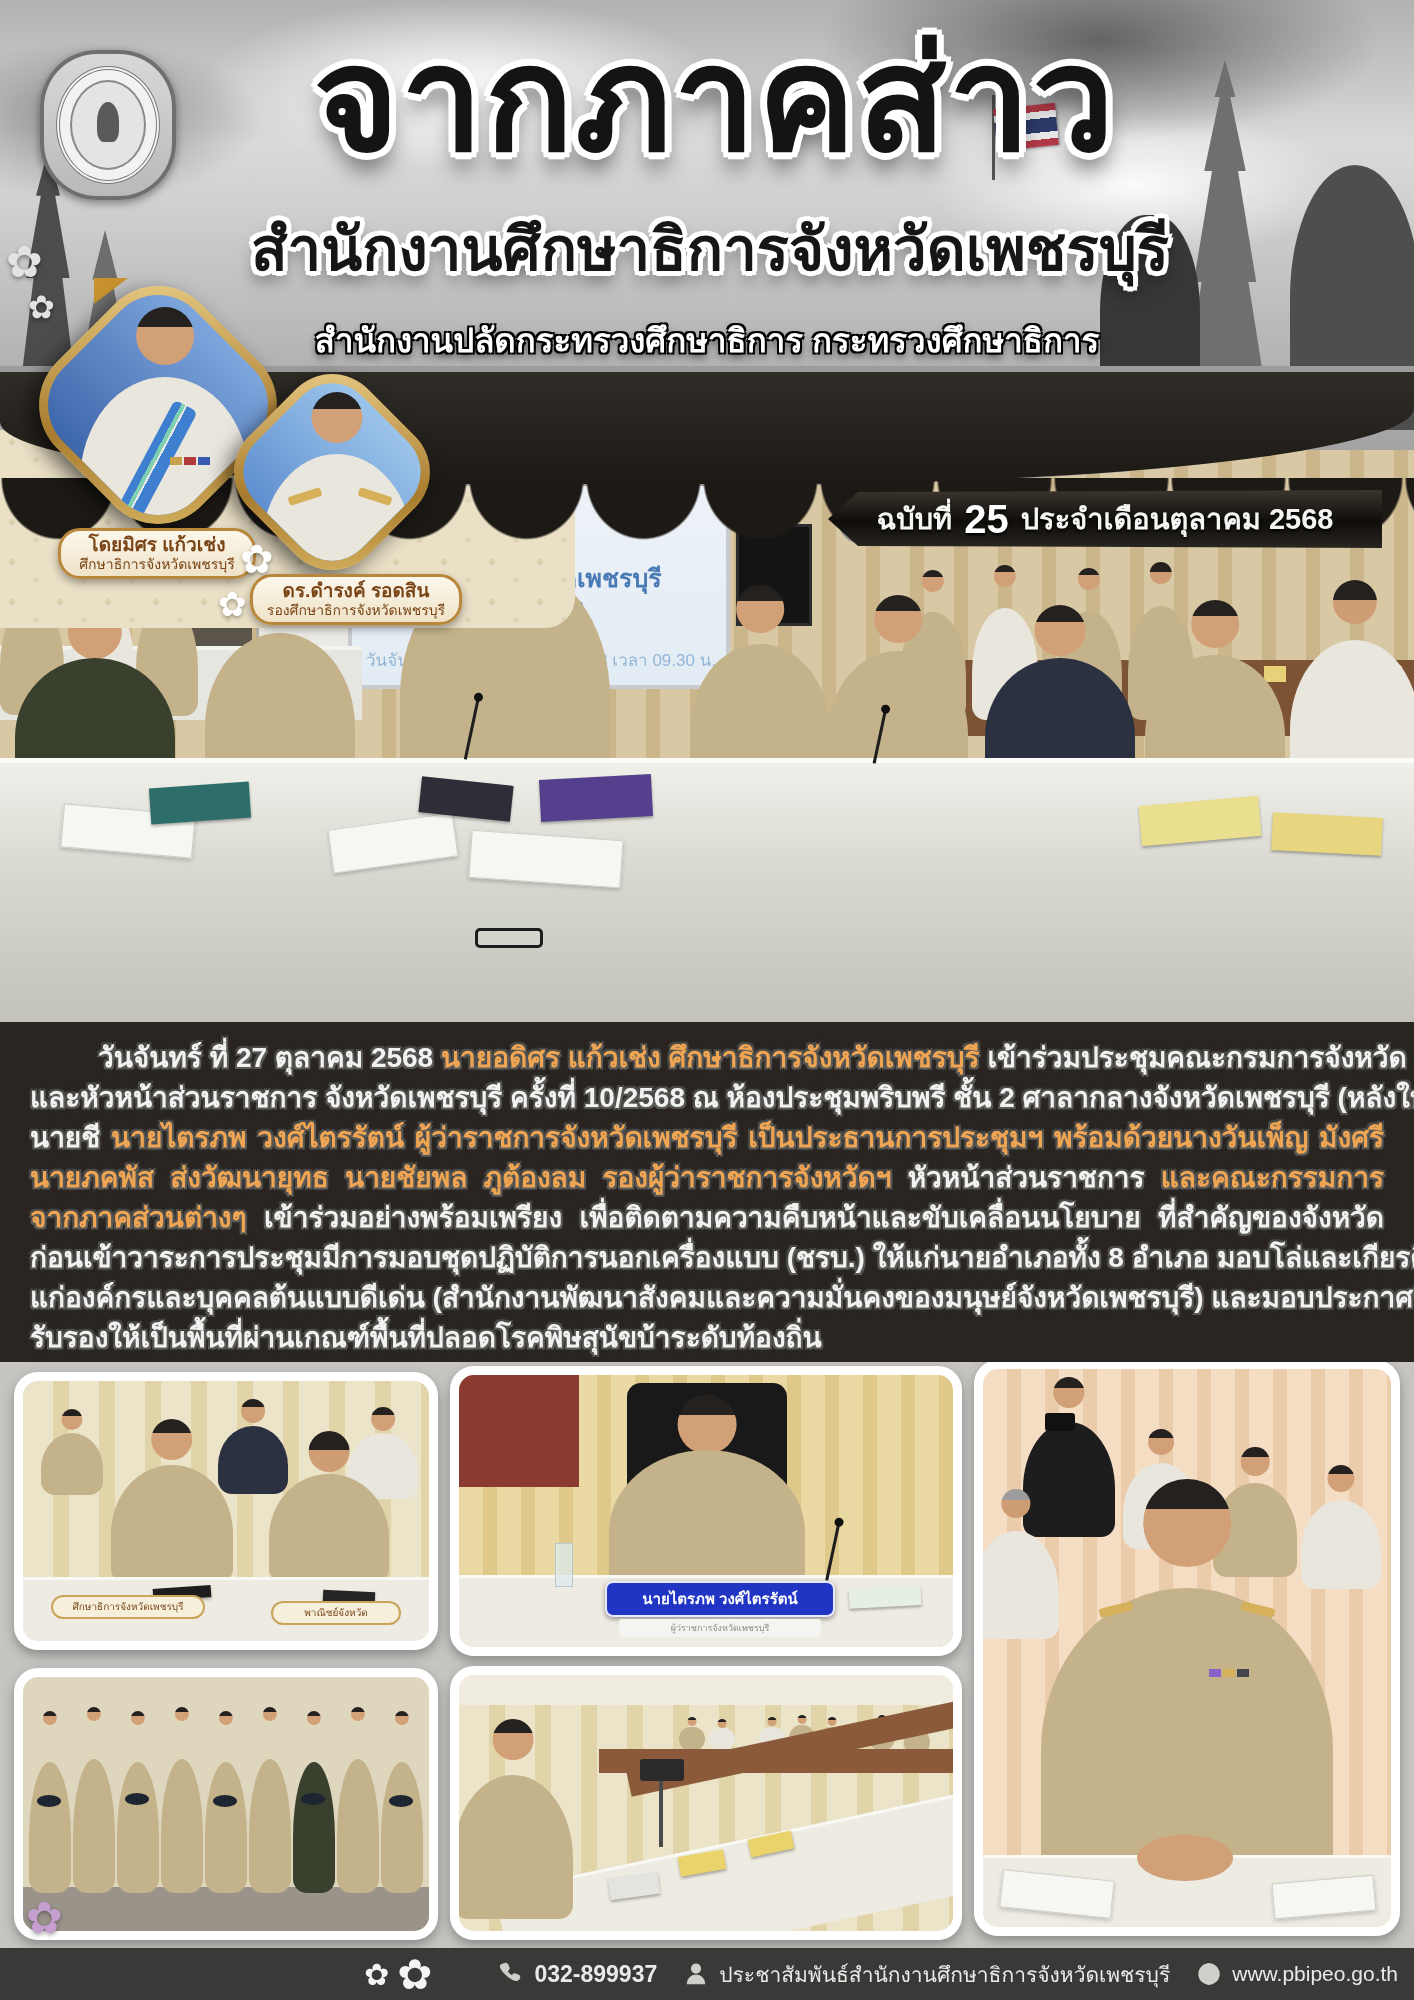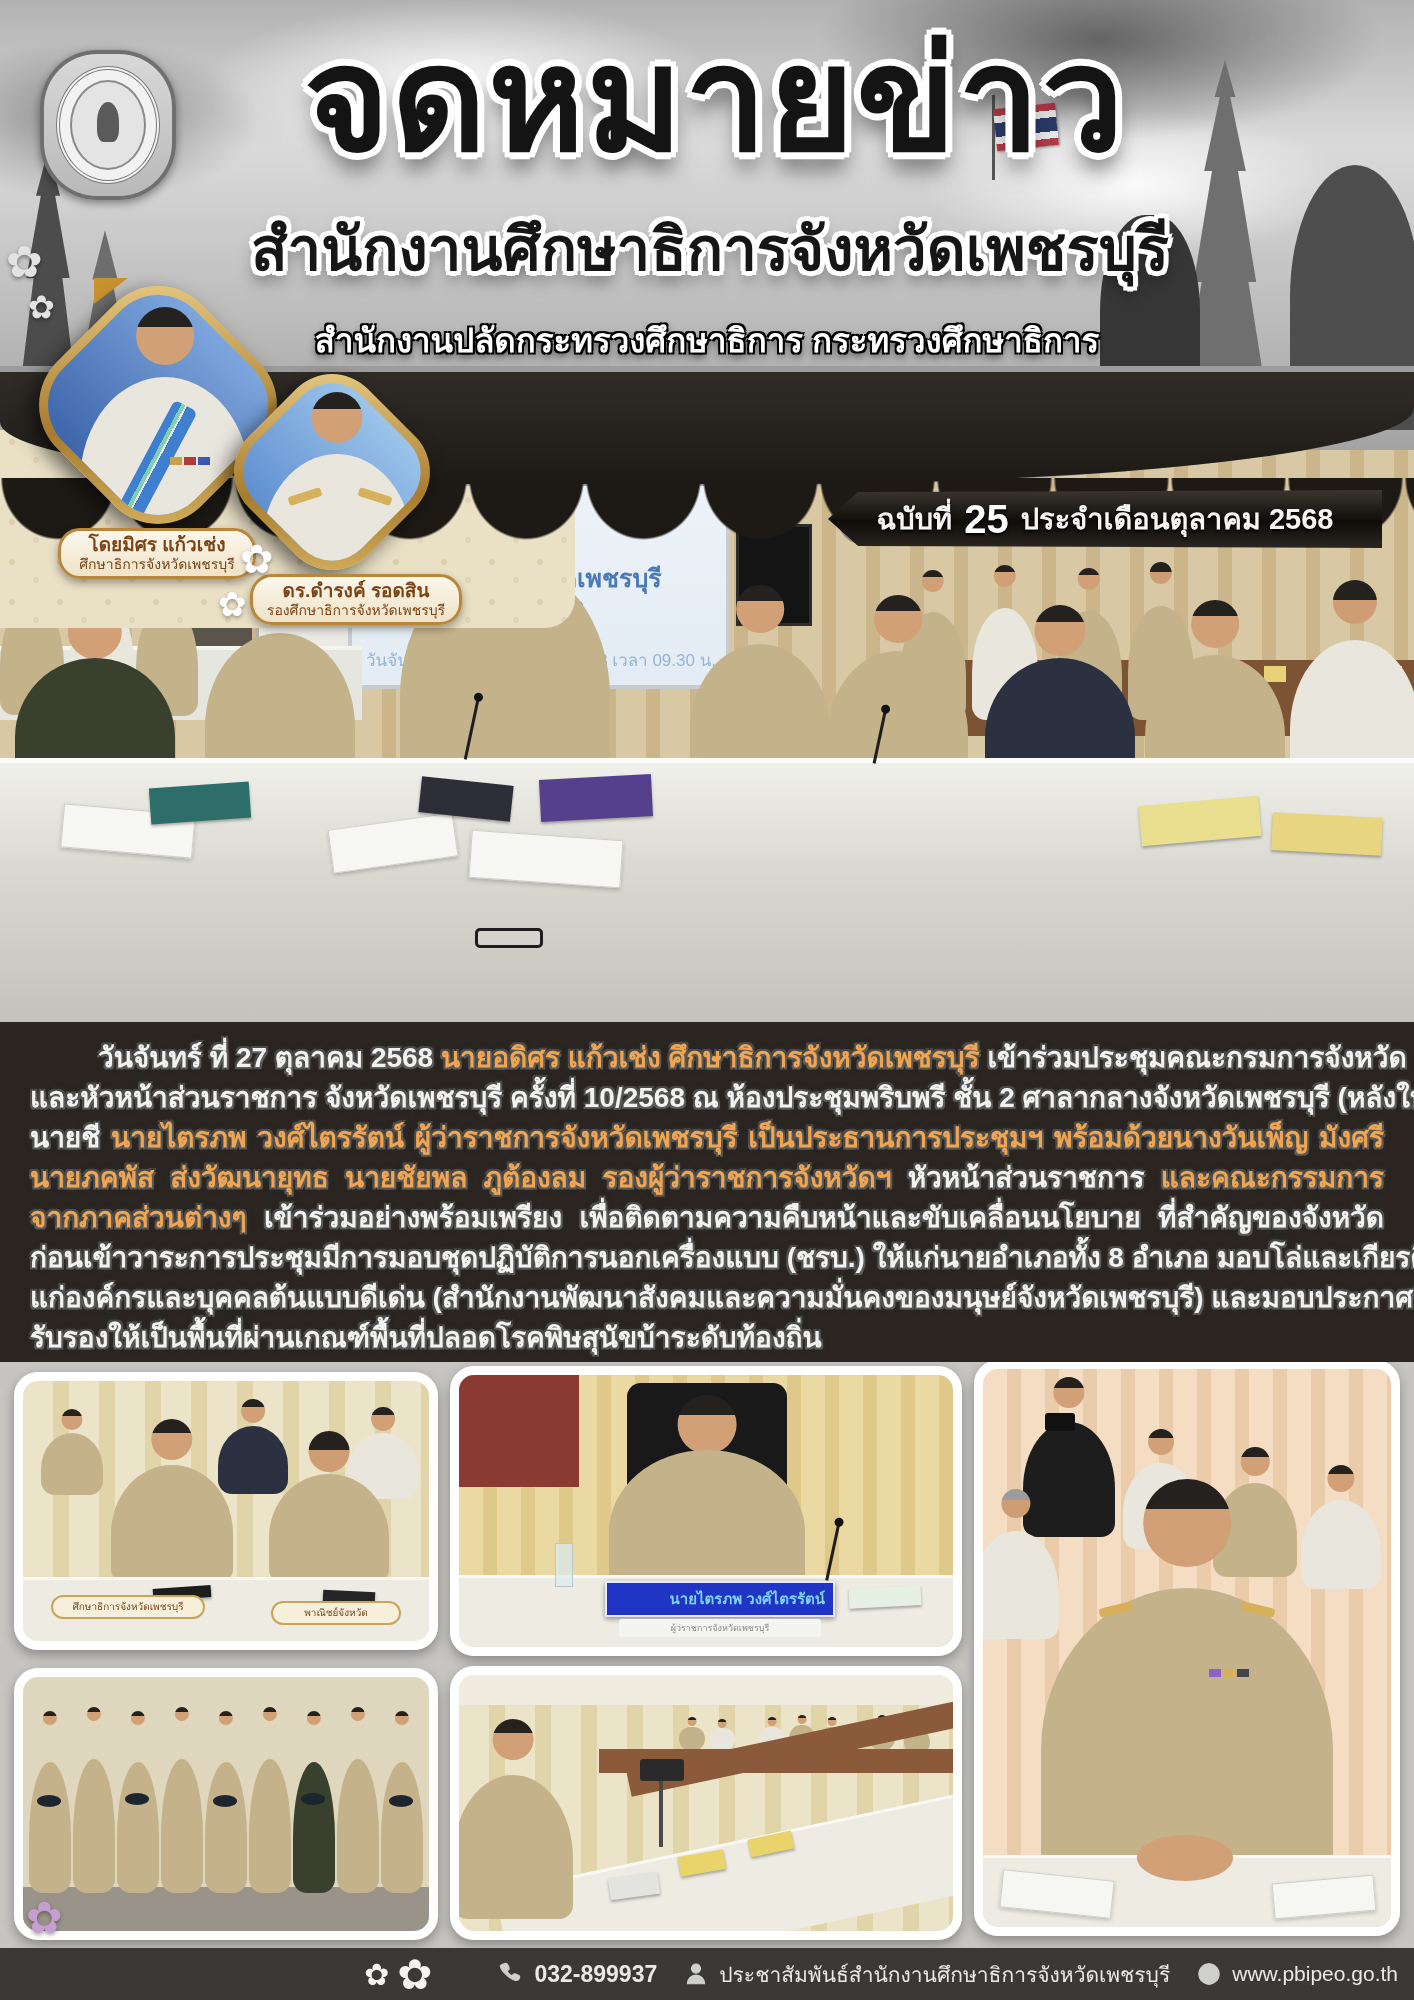--- a/index.html
+++ b/index.html
@@ -132,22 +132,22 @@
 
   
   .collage{left:0;top:1362px;width:1414px;height:586px;background:#c7c5c2;z-index:2;}
   .photo{position:absolute;background:#ddd;border:9px solid #ffffff;border-radius:24px;overflow:hidden;
     box-shadow:0 5px 12px rgba(0,0,0,.3);}
   .curtain-y{background:repeating-linear-gradient(90deg,#ead9a2 0 24px,#dfc98a 24px 38px);}
   .curtain-p{background:repeating-linear-gradient(90deg,#f4ddc2 0 24px,#eaccab 24px 38px);}
   .wall-c{background:repeating-linear-gradient(90deg,#ece4c9 0 30px,#e2d4a9 30px 46px);}
   .miniplate{position:absolute;background:#f6efdc;border:2px solid #caa45a;border-radius:12px;color:#7a4516;
     font-size:10px;line-height:12px;text-align:center;padding:4px 4px;z-index:8;}
-  .blueplate{position:absolute;background:#2135c4;border:2px solid #e8e8ff;border-radius:0;color:#7dd3fc;
-    font-size:15px;font-weight:bold;text-align:right;padding:4px 8px;z-index:8;box-shadow:0 2px 5px rgba(0,0,0,.4);}
+  .blueplate{position:absolute;background:#2135c4;border:2px solid #e8e8ff;border-radius:8px;color:#ffffff;
+    font-size:15px;font-weight:bold;text-align:center;padding:4px 8px;z-index:8;box-shadow:0 2px 5px rgba(0,0,0,.4);}
   .whitestrip{position:absolute;background:#f4f4f0;color:#8a8a86;font-size:9px;text-align:center;padding:2px 6px;z-index:8;border-radius:3px;}
   .tbl{position:absolute;background:#8a5a3a;}
   .wtbl{position:absolute;background:#edebe2;border-top:3px solid #f8f8f4;}
   .chair{position:absolute;background:#191919;border-radius:14px 14px 4px 4px;}
   .cap{position:absolute;width:24px;height:12px;border-radius:50%;background:#1d2530;z-index:6;}
   .ribbons{position:absolute;display:flex;gap:2px;z-index:6;}
   .ribbons i{width:12px;height:8px;display:block;}
   .epaulette{position:absolute;width:34px;height:9px;background:#d7b05c;border-radius:3px;z-index:6;}
   .hands{position:absolute;background:#d2a077;border-radius:50%;z-index:6;}
   .camera{position:absolute;background:#111;border-radius:3px;z-index:6;}
@@ -189,21 +189,21 @@
 
   <div class="abs emblem">
     <div class="ring"></div>
     <div class="core"></div>
     <div class="fig"></div>
   </div>
 
   <div class="abs hdr-flower" style="left:6px;top:236px;font-size:44px;">✿</div>
   <div class="abs hdr-flower" style="left:28px;top:288px;font-size:32px;">✿</div>
 
-  <div class="abs big-title">จดหมายข่าว</div>
+  <div class="abs big-title">จากภาคส่าว</div>
   <div class="abs org-line">สำนักงานปลัดกระทรวงศึกษาธิการ กระทรวงศึกษาธิการ</div>
   <div class="abs sub-title">สำนักงานศึกษาธิการจังหวัดเพชรบุรี</div>
 
   <div class="abs main-photo">
     <div class="abs mp-door"></div>
     <div class="abs mp-board"></div>
     <div class="abs mp-screen">
       <div class="s1">ราชการจังหวัดเพชรบุรี</div>
       <div class="s2">10/2568</div>
       <div class="s3a">วันจันทร์ที่</div>

